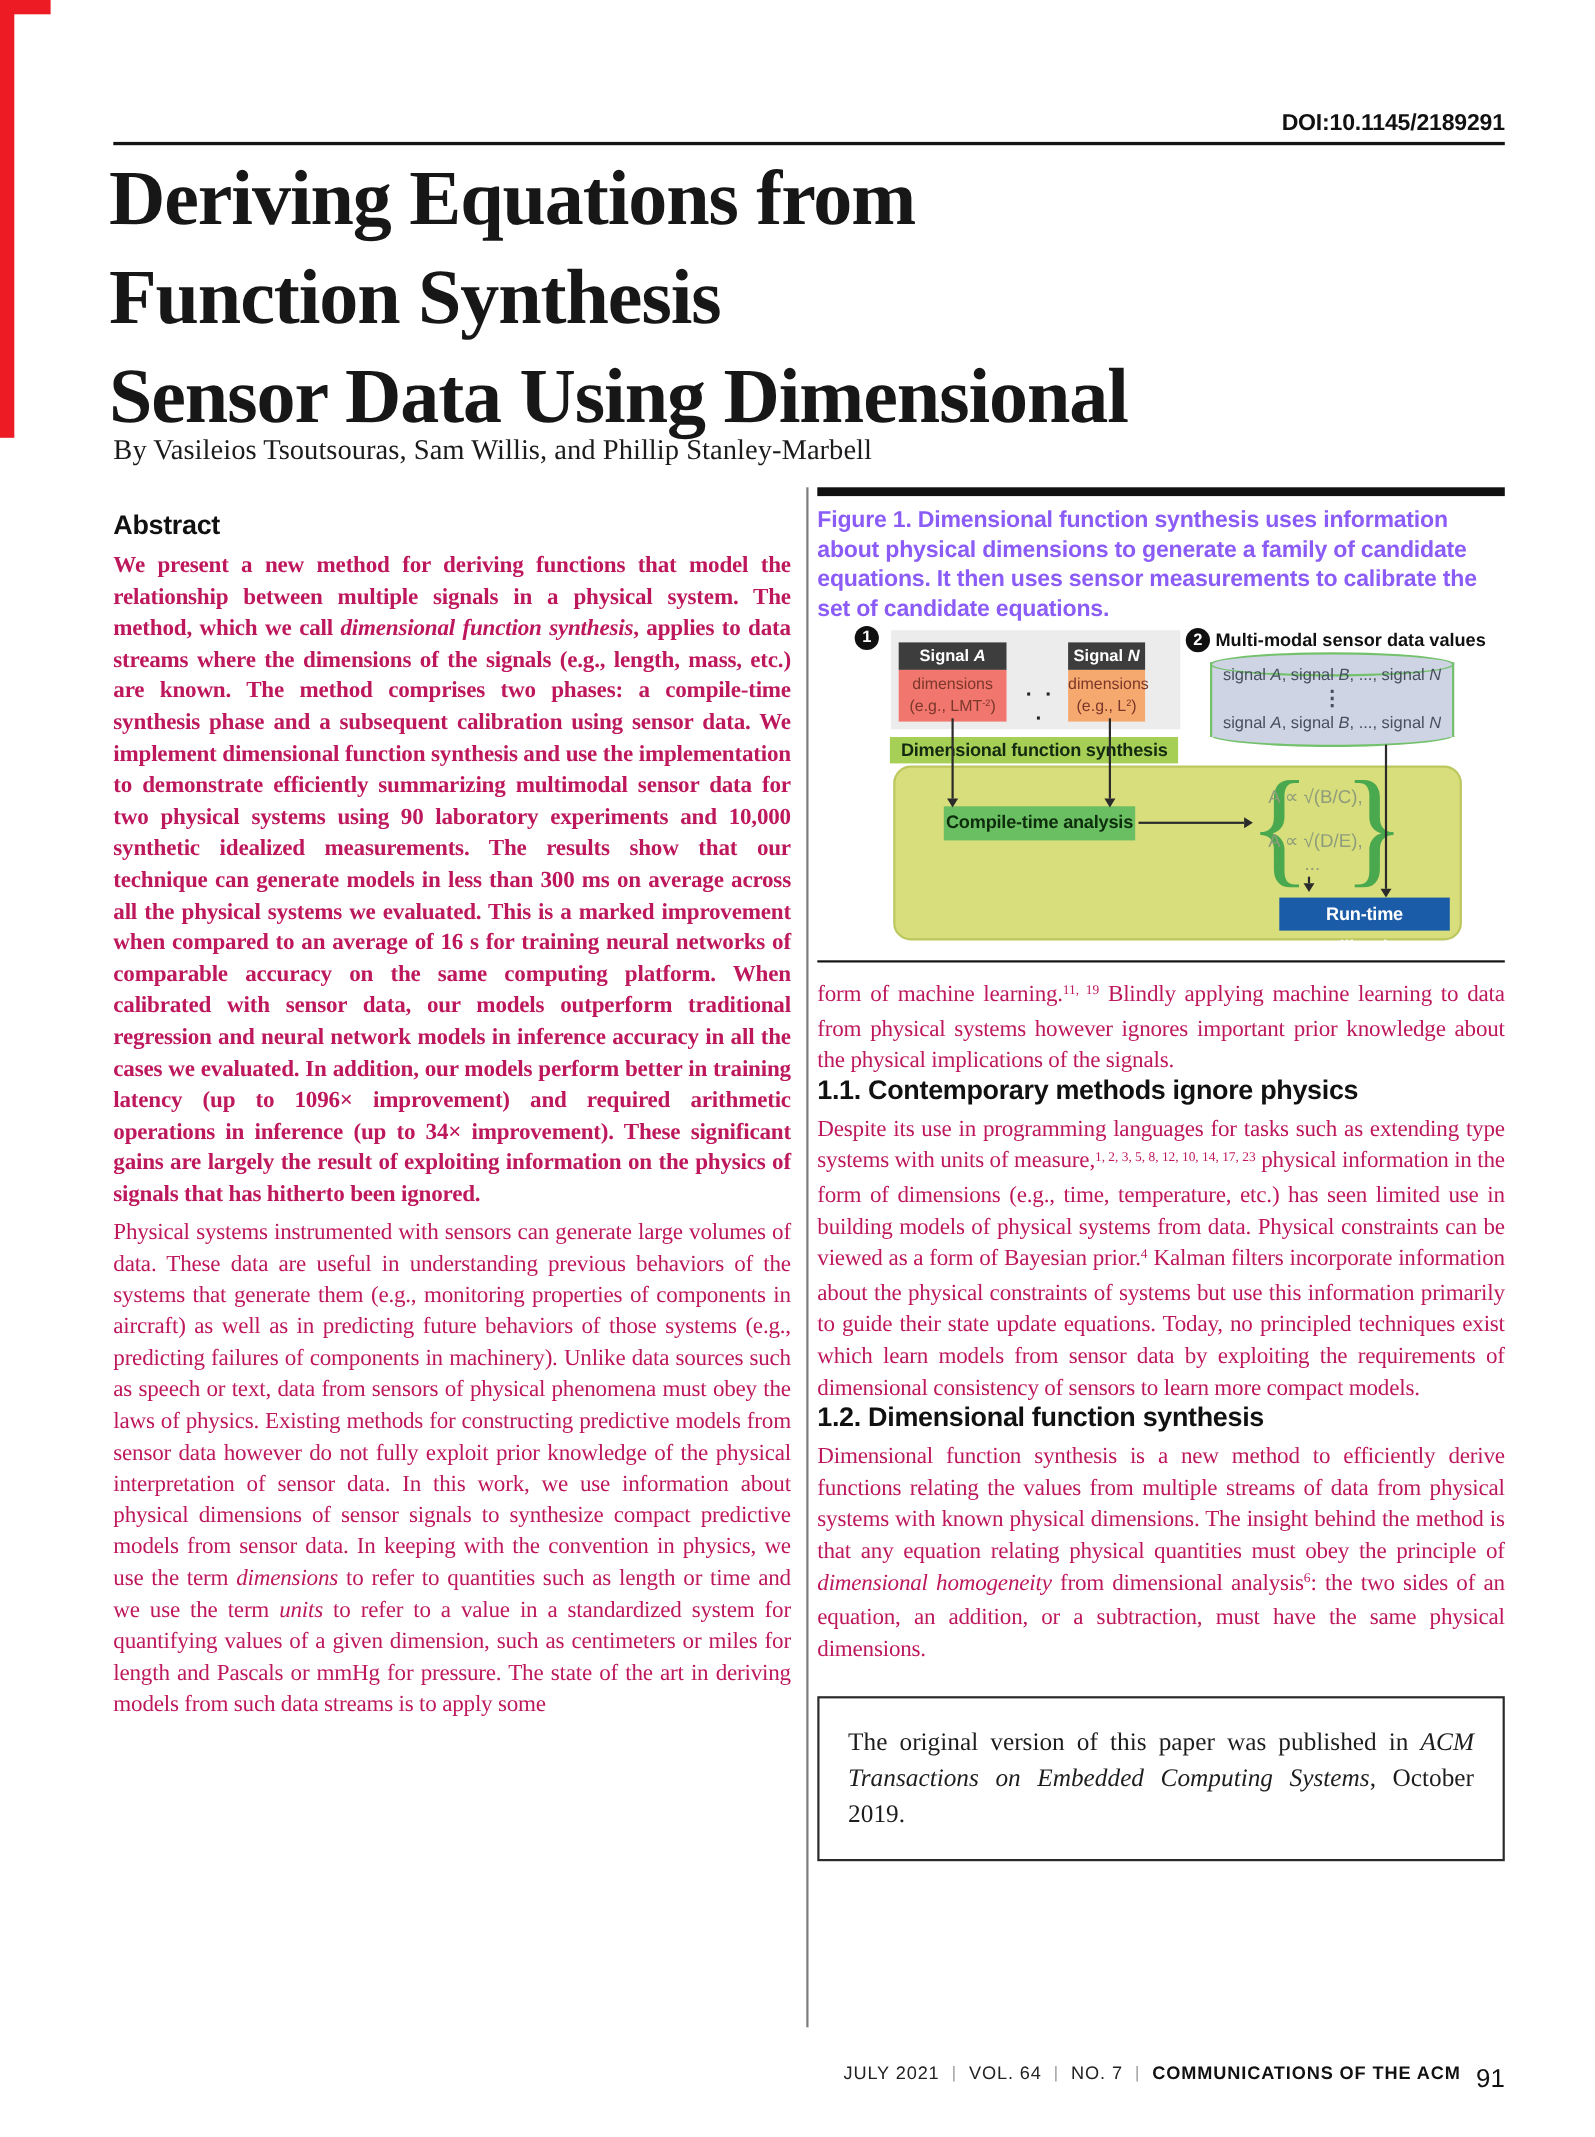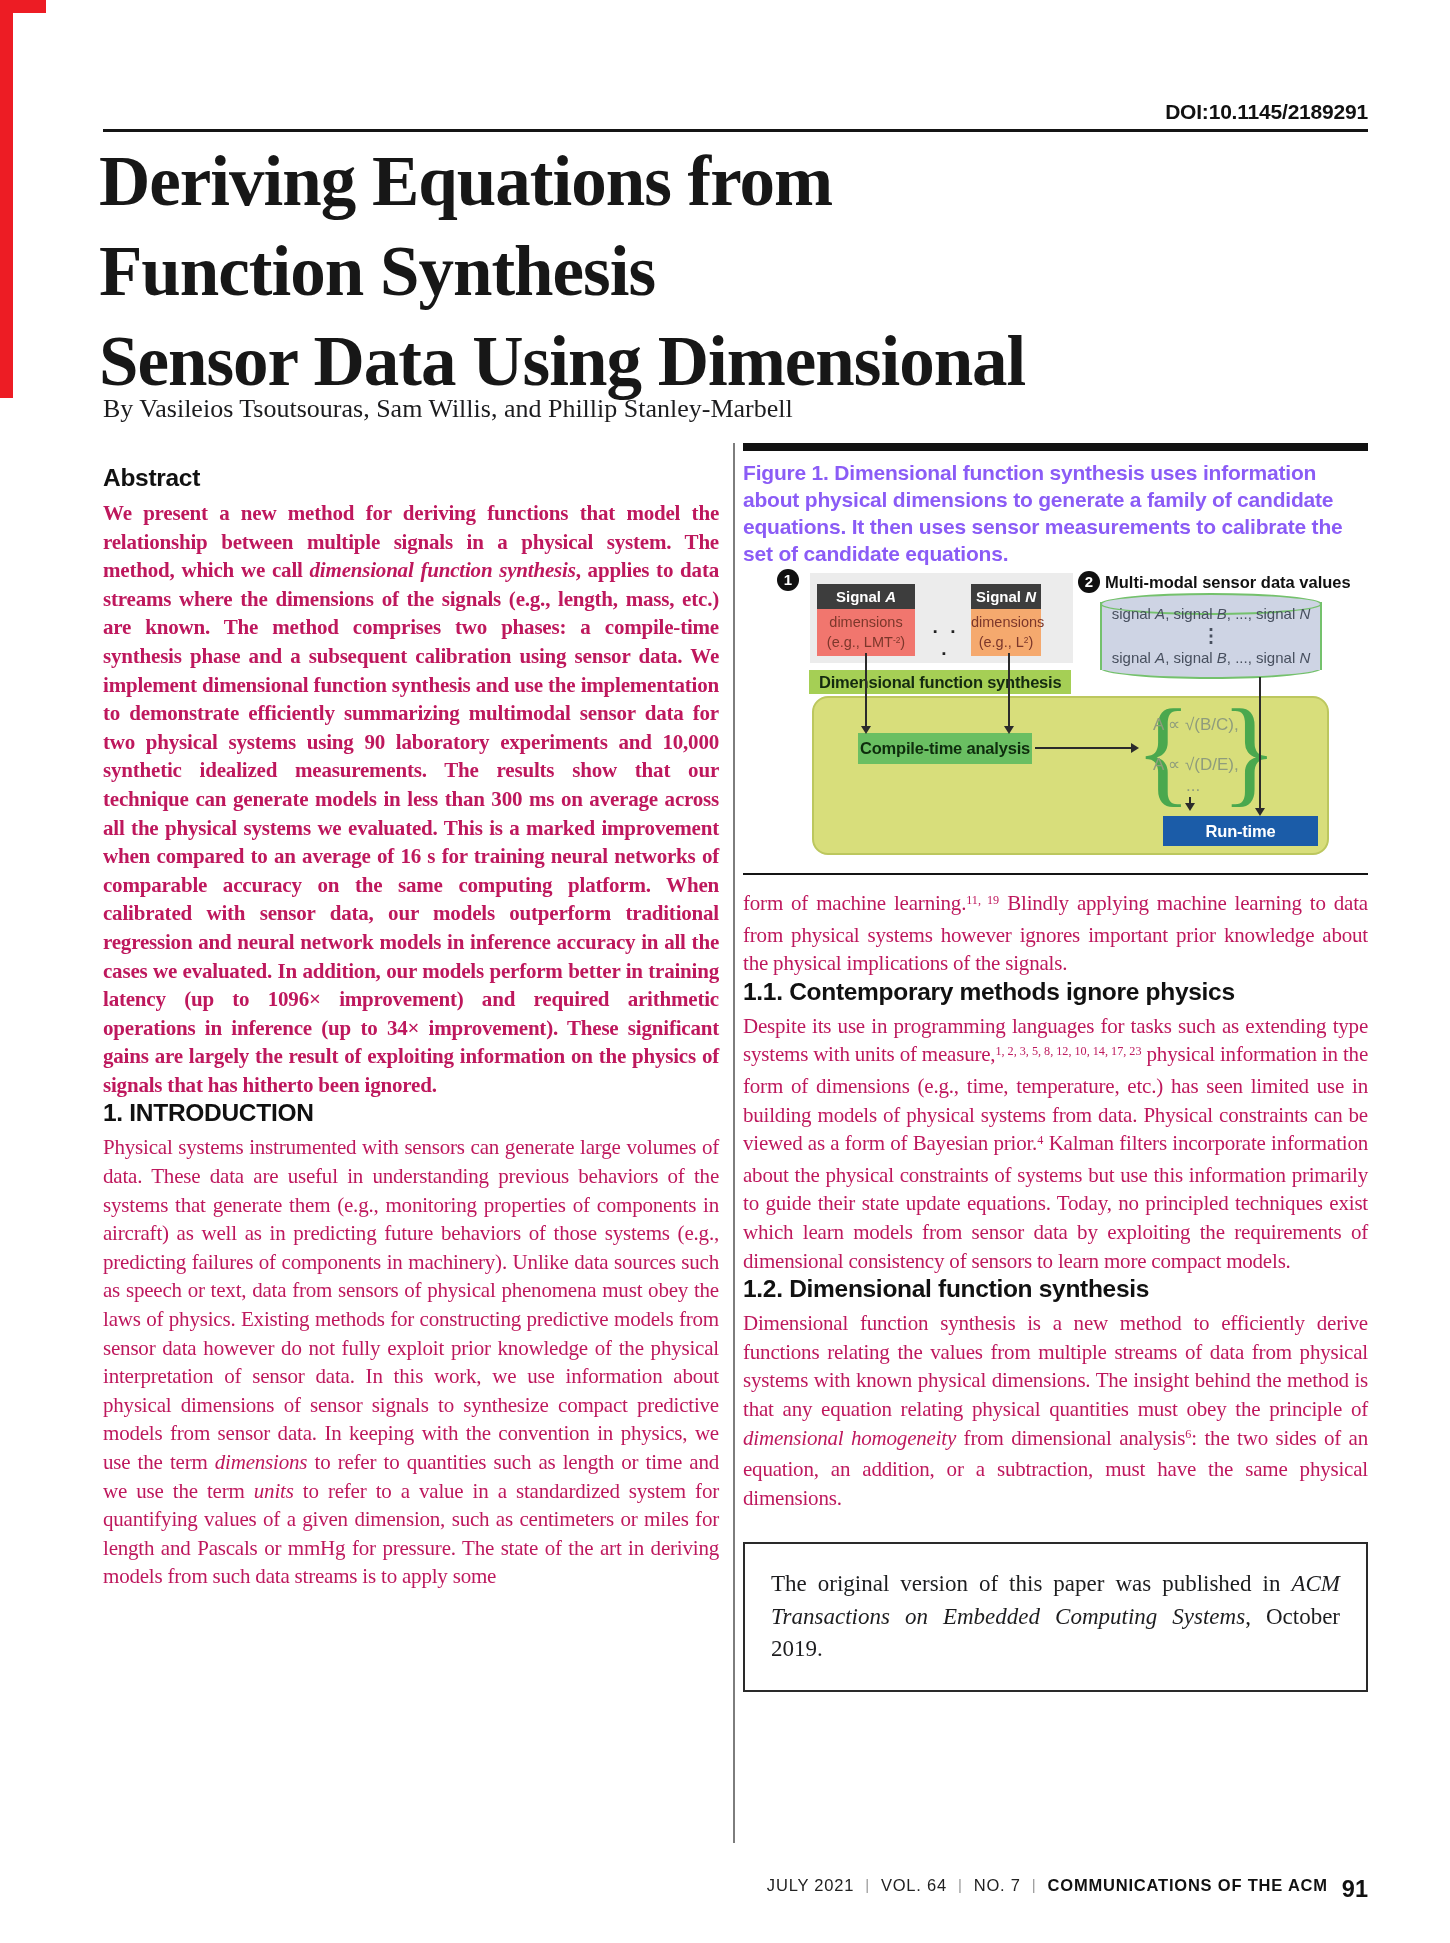--- a/index.html
+++ b/index.html
@@ -144,21 +144,21 @@
     margin-top:30px;border:2px solid #2a2a2a;padding:24px 26px;
     font-size:23px;line-height:32.5px;text-align:justify;color:#1d1d1f;
   }
 
   .footer{
     position:absolute;top:1876px;right:82px;display:flex;align-items:flex-start;
     font-family:"Liberation Sans",sans-serif;font-size:16.5px;letter-spacing:0.8px;color:#222;
   }
   .footer .pipe{color:#999;margin:0 11px;font-size:15px;}
   .footer .strong{font-weight:700;color:#111;}
-  .footer .pagenum{font-weight:700;font-size:23.5px;margin-left:14px;letter-spacing:0;color:#111;}
+  .footer .pagenum{font-weight:400;font-size:23.5px;margin-left:14px;letter-spacing:0;color:#111;}
 </style>
 </head>
 <body>
 
 <div class="red-v"></div>
 <div class="red-h"></div>
 
 <div class="doi">DOI:10.1145/2189291</div>
 <div class="top-rule"></div>
 
@@ -168,21 +168,20 @@
   <span>Sensor Data Using Dimensional</span>
 </h1>
 
 <div class="byline">By Vasileios Tsoutsouras, Sam Willis, and Phillip Stanley-Marbell</div>
 
 <div class="col-rule"></div>
 
 <div class="col-left">
   <h2 class="sec">Abstract</h2>
   <p class="bodytext abstract"><span>We present a new method for deriving functions that model the relationship between multiple signals in a physical system. The method, which we call </span><span class="italic">dimensional function synthesis</span><span>, applies to data streams where the dimensions of the signals (e.g., length, mass, etc.) are known. The method comprises two phases: a compile-time synthesis phase and a subsequent calibration using sensor data. We implement dimensional function synthesis and use the implementation to demonstrate efficiently summarizing multimodal sensor data for two physical systems using 90 laboratory experiments and 10,000 synthetic idealized measurements. The results show that our technique can generate models in less than 300 ms on average across all the physical systems we evaluated. This is a marked improvement when compared to an average of 16 s for training neural networks of comparable accuracy on the same computing platform. When calibrated with sensor data, our models outperform traditional regression and neural network models in inference accuracy in all the cases we evaluated. In addition, our models perform better in training latency (up to 1096× improvement) and required arithmetic operations in inference (up to 34× improvement). These significant gains are largely the result of exploiting information on the physics of signals that has hitherto been ignored.</span></p>
-  <h2 class="sec intro-h">1. INTRODUCTION</h2>
   <p class="bodytext"><span>Physical systems instrumented with sensors can generate large volumes of data. These data are useful in understanding previous behaviors of the systems that generate them (e.g., monitoring properties of components in aircraft) as well as in predicting future behaviors of those systems (e.g., predicting failures of components in machinery). Unlike data sources such as speech or text, data from sensors of physical phenomena must obey the laws of physics. Existing methods for constructing predictive models from sensor data however do not fully exploit prior knowledge of the physical interpretation of sensor data. In this work, we use information about physical dimensions of sensor signals to synthesize compact predictive models from sensor data. In keeping with the convention in physics, we use the term </span><span class="italic">dimensions</span><span> to refer to quantities such as length or time and we use the term </span><span class="italic">units</span><span> to refer to a value in a standardized system for quantifying values of a given dimension, such as centimeters or miles for length and Pascals or mmHg for pressure. The state of the art in deriving models from such data streams is to apply some</span></p>
 </div>
 
 <div class="col-right">
   <div>
     <div class="fig-bar"></div>
     <p class="fig-caption">Figure 1. Dimensional function synthesis uses information about physical dimensions to generate a family of candidate equations. It then uses sensor measurements to calibrate the set of candidate equations.</p>
 
     <div class="diagram">
       <div class="badge b1">1</div>

